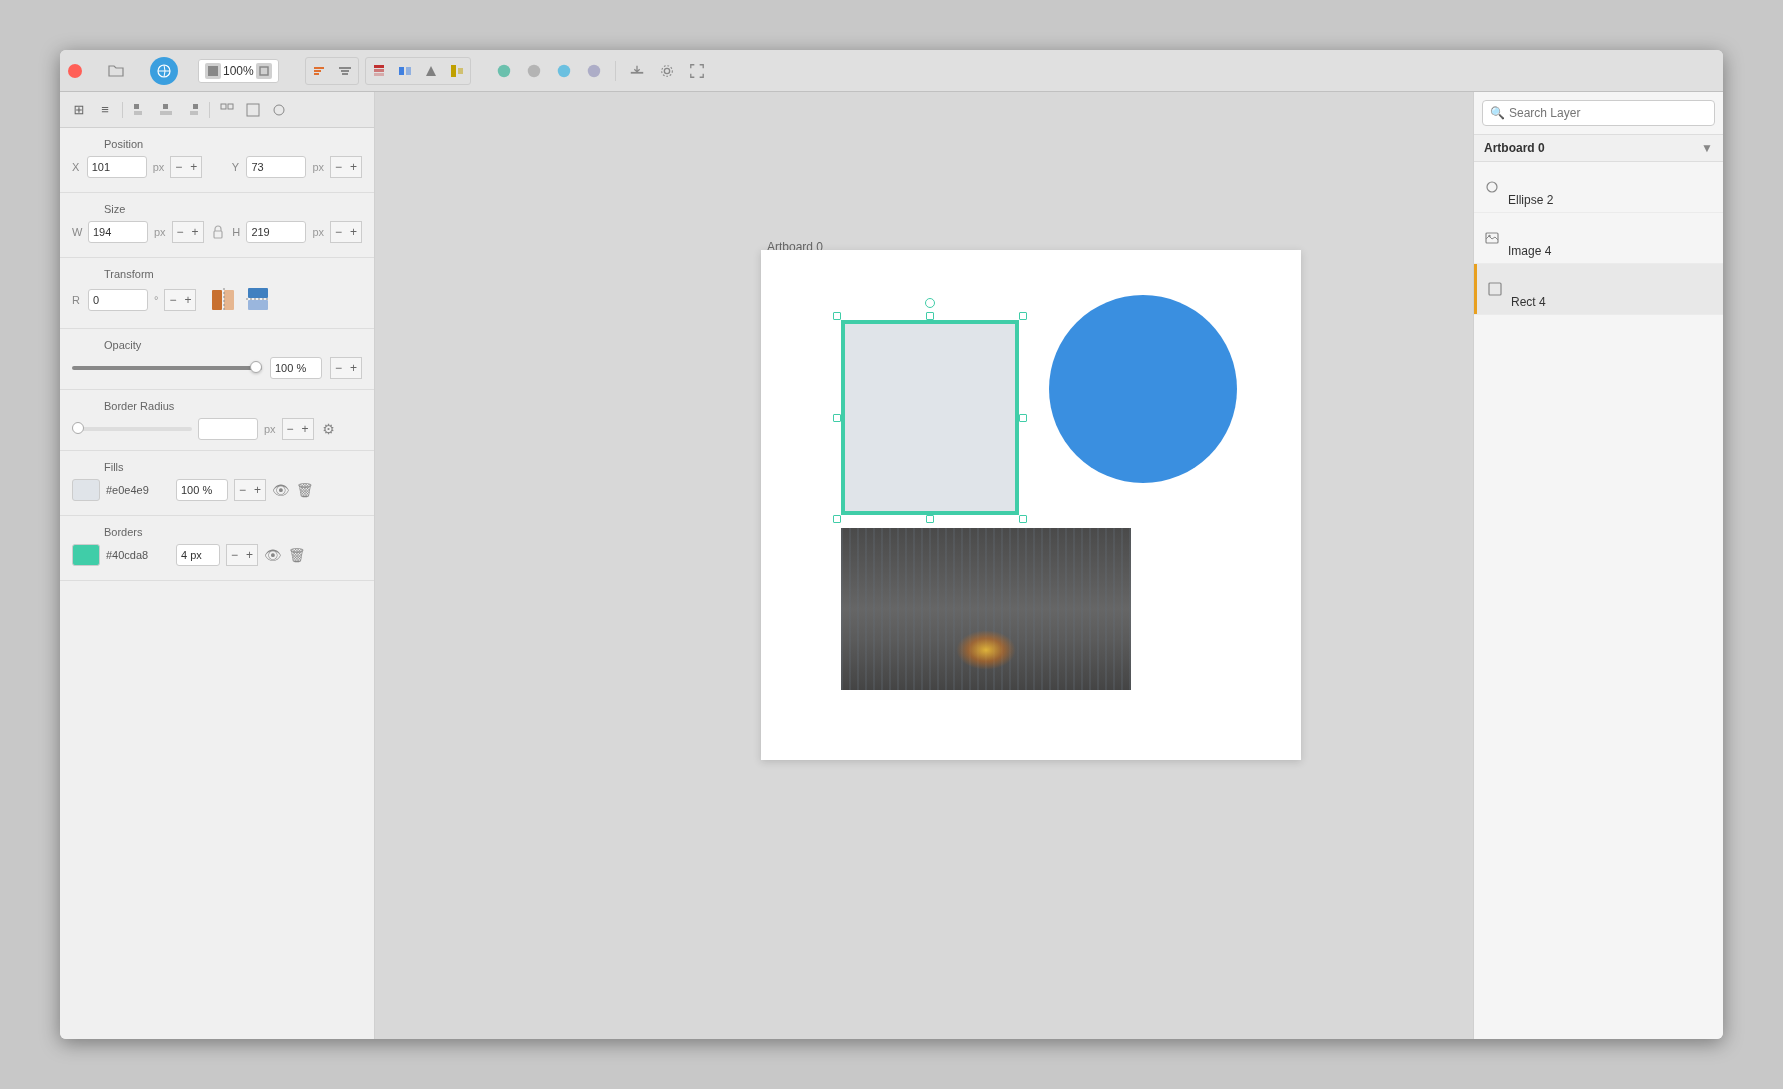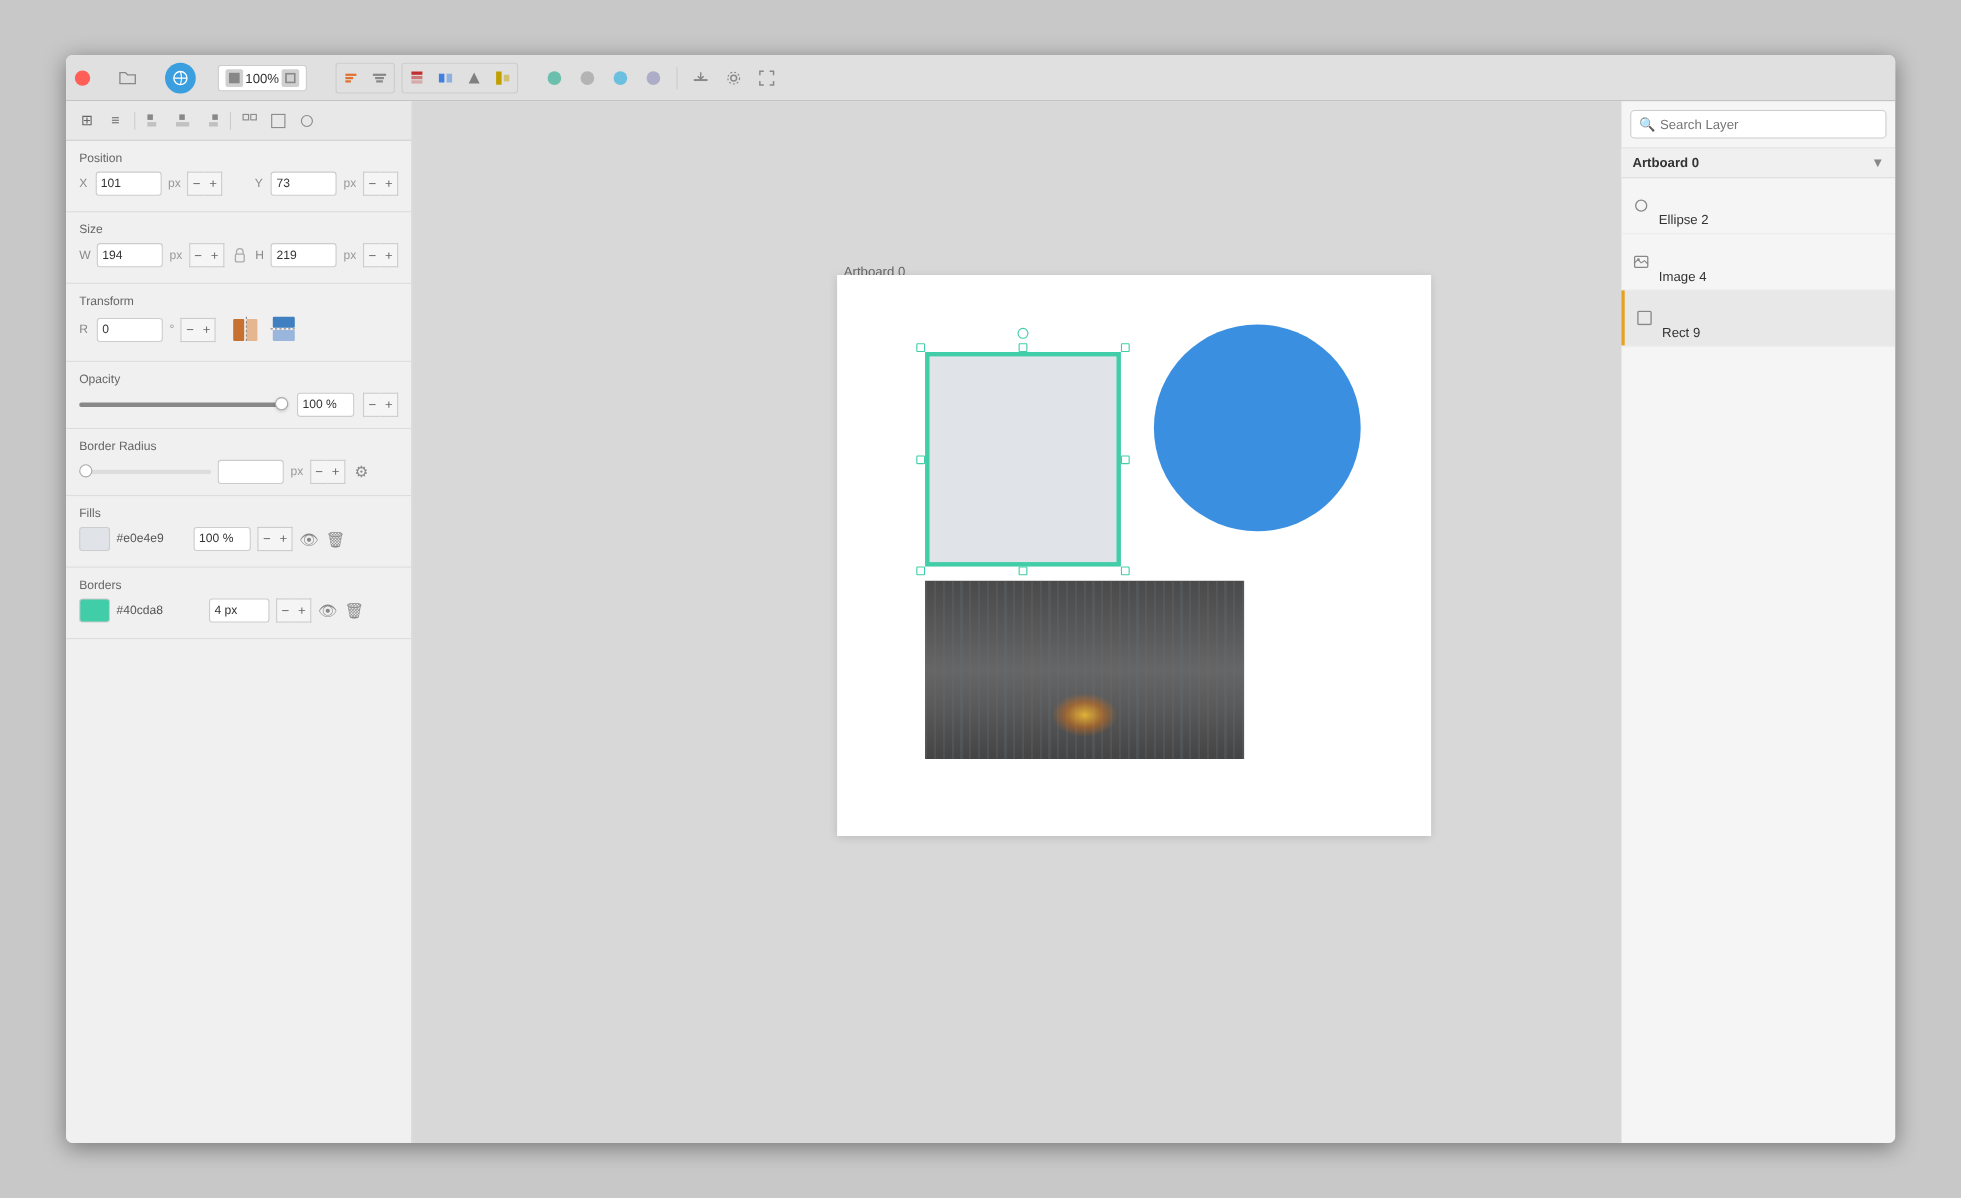--- a/index.html
+++ b/index.html
@@ -136,20 +136,21 @@
     
     .prop-section {
       padding: 10px 12px;
       border-bottom: 1px solid #ddd;
     }
     .prop-label {
       font-size: 11px;
       color: #666;
       margin-bottom: 6px;
       font-weight: 500;
+      margin-left: 32px;
     }
     .prop-row {
       display: flex;
       align-items: center;
       gap: 6px;
       margin-bottom: 4px;
     }
     .prop-field-label {
       font-size: 11px;
       color: #888;
@@ -757,21 +758,21 @@
           <div class="icon-btn">👁</div>
           <div class="icon-btn">🗑</div>
         </div>
       </div>
 
       <div class="prop-section">
         <div class="prop-label">Borders</div>
         <div class="border-row">
           <div class="color-swatch" style="background:#40cda8;"></div>
           <span class="color-label">#40cda8</span>
-          <input type="text" class="prop-input" style="width: 55px; margin-left: 14px;" value="4 px">
+          <input type="text" class="prop-input" style="width: 44px;" value="4 px">
           <div class="prop-stepper">
             <button class="stepper-btn">−</button>
             <button class="stepper-btn">+</button>
           </div>
           <div class="icon-btn">👁</div>
           <div class="icon-btn">🗑</div>
         </div>
       </div>
     </div>
 
@@ -841,18 +842,18 @@
           <span class="layer-name">Image 4</span>
         </div>
 
         <div class="layer-item layer-item-rect" style="background:#e8e8e8;">
           <div class="rect-indicator"></div>
           <div class="layer-icon" style="margin-left:3px;">
             <svg width="14" height="14" viewBox="0 0 14 14">
               <rect x="1" y="1" width="12" height="12" rx="1" fill="none" stroke="#888" stroke-width="1.2"></rect>
             </svg>
           </div>
-          <span class="layer-name">Rect 9</span>
+          <span class="layer-name">Rect 4</span>
         </div>
       </div>
     </div>
   </div>
 </div>
 
 </body></html>

